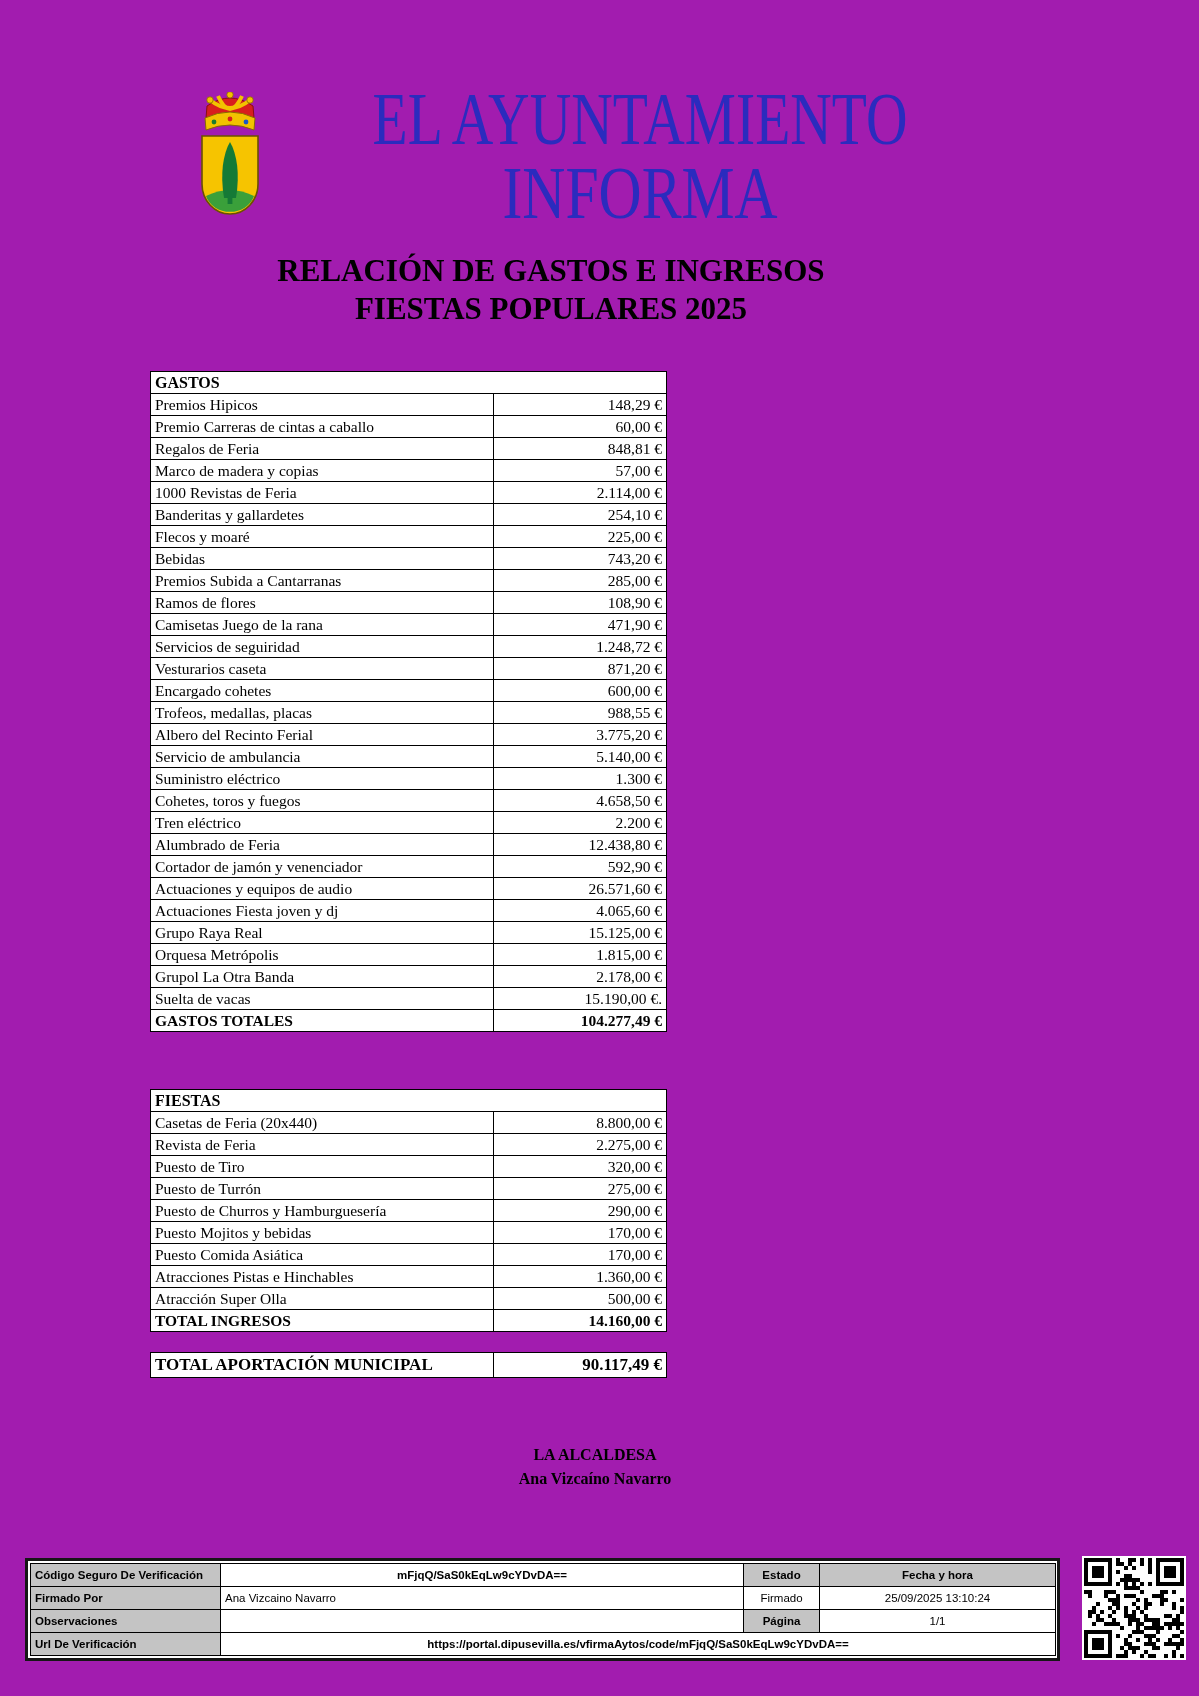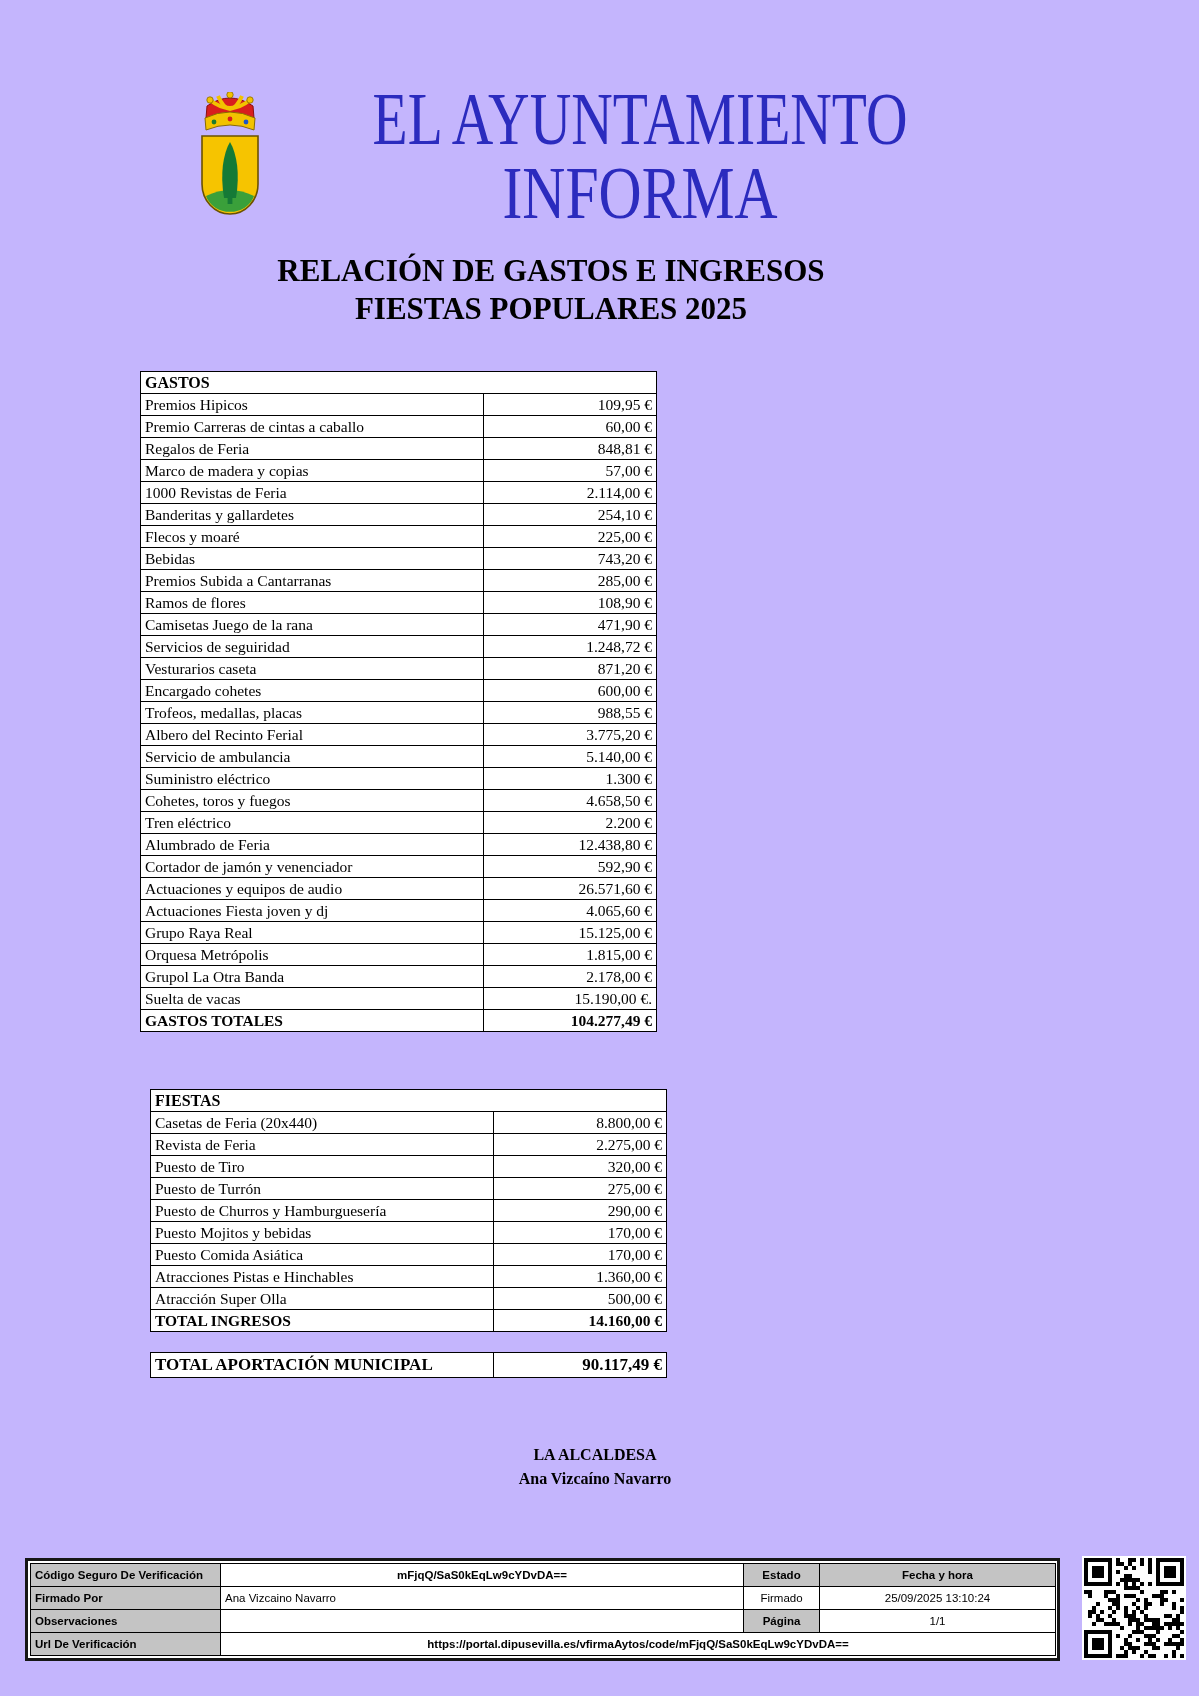--- a/index.html
+++ b/index.html
@@ -1,33 +1,33 @@
 <!DOCTYPE html>
 <html><head>
 <meta charset="utf-8">
 <style>
   html,body{margin:0;padding:0;background:#fff;}
-  .doc{position:relative;width:1199px;height:1696px;background:#c4b5fd;overflow:hidden;
+  .doc{position:relative;width:1199px;height:1696px;background:#a21caf;overflow:hidden;
        font-family:"Liberation Serif",serif;color:#000;}
 
   
   .crest{position:absolute;left:190px;top:92px;}
   .title-svg{position:absolute;left:280px;top:78px;}
   .subtitle{position:absolute;left:140px;top:252px;width:822px;text-align:center;
             font-weight:bold;font-size:31px;line-height:38px;}
 
   
   table.fin{border-collapse:collapse;table-layout:fixed;position:absolute;background:#fff;}
   .fin td,.fin th{border:1px solid #000;height:21px;font-size:15.5px;line-height:20px;
                   padding:0 4px;overflow:hidden;white-space:nowrap;}
   .fin th{text-align:left;font-weight:bold;font-size:16px;}
   .c-item{text-align:left;}
   .c-val{text-align:right;}
   .fin tr.total td{font-weight:bold;}
-  #gastos-table{left:140px;top:371px;width:516px;}
+  #gastos-table{left:150px;top:371px;width:516px;}
   #ingresos-table{left:150px;top:1089px;width:516px;}
   #total-table{left:150px;top:1352px;width:516px;}
   #total-table td{height:24px;font-size:17px;font-weight:bold;}
 
   
   .sig-place{position:absolute;left:600px;top:1398px;width:420px;text-align:center;
              font-weight:bold;font-size:17.5px;}
   .sig-role{position:absolute;left:400px;top:1446px;width:390px;text-align:center;
             font-weight:bold;font-size:16px;}
   .sig-name{position:absolute;left:400px;top:1470px;width:390px;text-align:center;
@@ -89,21 +89,21 @@
         <col style="width:173px">
       </colgroup>
     <thead>
       <tr>
         <th colspan="2">GASTOS</th>
       </tr>
     </thead>
     <tbody id="gastos-body">
         <tr>
           <td class="c-item">Premios Hipicos</td>
-          <td class="c-val">109,95 €</td>
+          <td class="c-val">148,29 €</td>
         </tr>
         <tr>
           <td class="c-item">Premio Carreras de cintas a caballo</td>
           <td class="c-val">60,00 €</td>
         </tr>
         <tr>
           <td class="c-item">Regalos de Feria</td>
           <td class="c-val">848,81 €</td>
         </tr>
         <tr>

